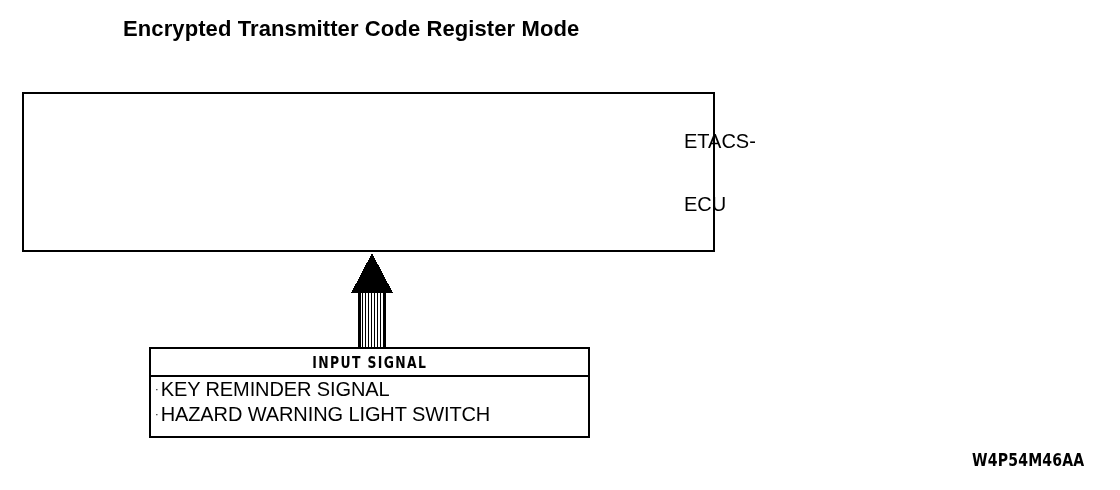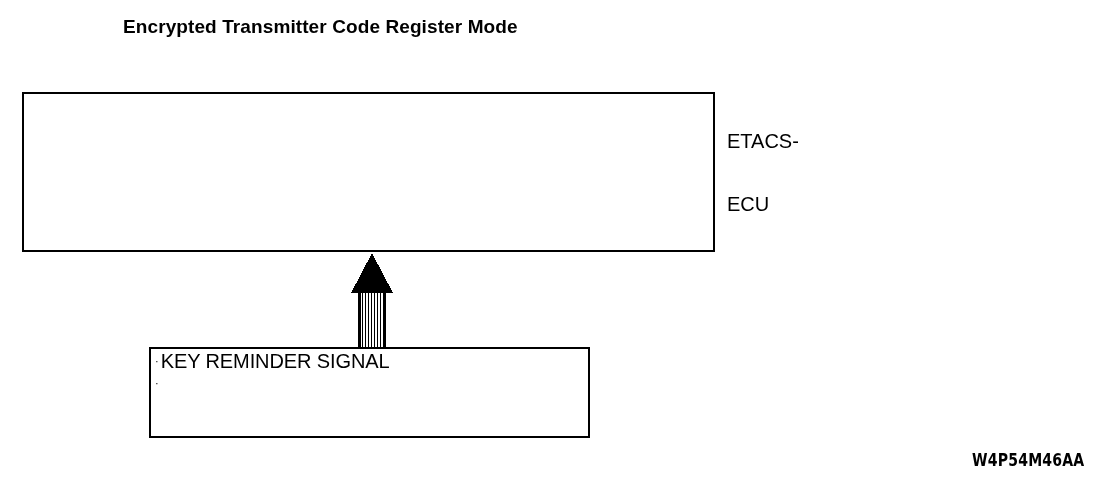--- a/index.html
+++ b/index.html
@@ -17,42 +17,42 @@
     height: 490px;
     background: #ffffff;
     overflow: hidden;
   }
 
   
   .diagram-title {
     position: absolute;
     left: 123px;
     top: 16px;
-    font-size: 19px;
+    font-size: 22px;
     font-weight: bold;
     letter-spacing: 0.1px;
     white-space: nowrap;
     color: #000000;
   }
 
   
   .ecu-box {
     position: absolute;
     left: 22px;
     top: 92px;
     width: 693px;
     height: 160px;
     border: 2px solid #000000;
     background: #ffffff;
     box-sizing: border-box;
   }
 
   .ecu-label {
     position: absolute;
-    left: 727px;
+    left: 684px;
     top: 89px;
     font-size: 20px;
     line-height: 21px;
     white-space: pre;
     color: #000000;
   }
   .ecu-label .lbl-line { display: block; }
 
   
   .signal-arrow {
@@ -154,26 +154,30 @@
       <rect x="18" y="41" width="1.3" height="56" fill="#000000"></rect>
       <rect x="21" y="41" width="1.3" height="56" fill="#000000"></rect>
       <rect x="24" y="41" width="1.3" height="56" fill="#000000"></rect>
       <rect x="27" y="41" width="1.3" height="56" fill="#000000"></rect>
       <rect x="30" y="41" width="1.3" height="56" fill="#000000"></rect>
       <rect x="33.4" y="41" width="2.6" height="56" fill="#000000"></rect>
     </svg>
   </div>
 
   <div class="input-box">
+    <div class="input-box-header">
+      <span class="input-box-header-text">INPUT SIGNAL</span>
+    </div>
     <div class="input-box-body">
       <div class="signal-item">
         <span class="signal-bullet">·</span>
         <span class="signal-label">KEY REMINDER SIGNAL</span>
       </div>
       <div class="signal-item">
         <span class="signal-bullet">·</span>
+        <span class="signal-label">HAZARD WARNING LIGHT SWITCH</span>
       </div>
     </div>
   </div>
 
   <div class="figure-code">W4P54M46AA</div>
 
 </div>
 
 </body></html>

